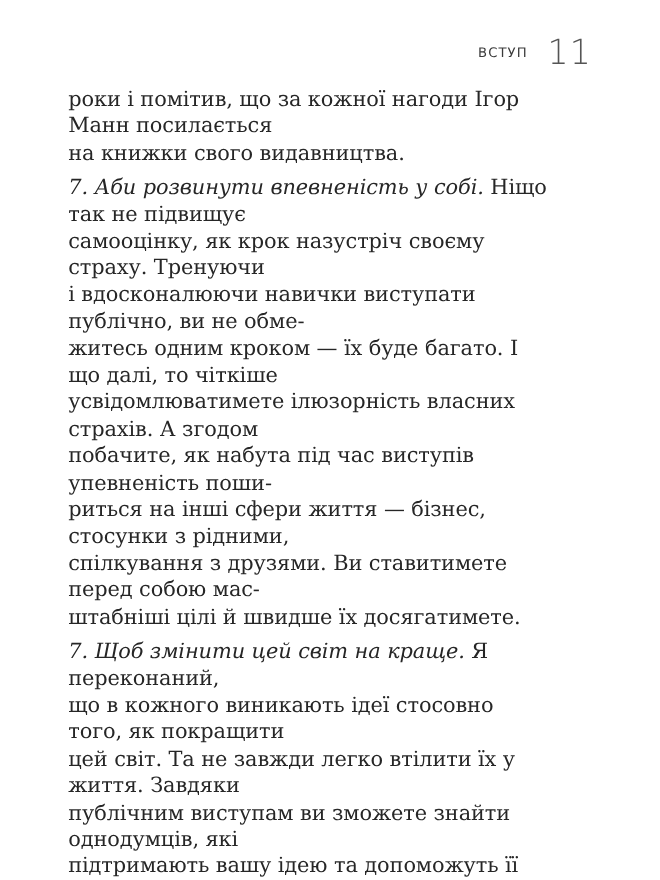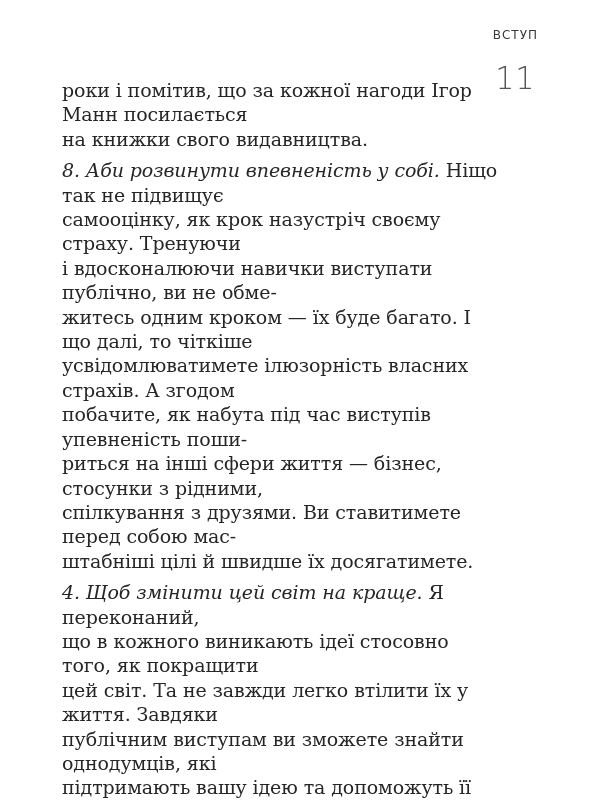--- a/index.html
+++ b/index.html
@@ -2,21 +2,21 @@
 <html><head>
 <meta charset="utf-8">
 <style>
   html, body { margin:0; padding:0; }
   body {
     width:600px; height:800px; background:#ffffff; position:relative; overflow:hidden;
     font-family:"DejaVu Serif", serif; color:#262626;
   }
   .header {
     position:absolute; top:28px; right:62px; height:40px;
-    display:flex; align-items:center; gap:18px;flex-direction:column;
+    display:flex; align-items:center; gap:18px;
   }
   .running-head {
     font-family:"DejaVu Sans", sans-serif; font-size:12px; letter-spacing:1px;
     color:#3a3a3a; text-transform:uppercase;
   }
   .page-number {
     font-family:"DejaVu Sans", sans-serif; font-weight:200; font-size:30px;
     color:#555; letter-spacing:1px; transform:scaleY(1.05);
     font-stretch:condensed;
   }
@@ -33,30 +33,30 @@
 <body>
 
 <div class="header">
   <span class="running-head">вступ</span>
   <span class="page-number">11</span>
 </div>
 
 <div class="content">
   <p class="para"><em></em><span>роки і помітив, що за кожної нагоди Ігор Манн посилається
 на книжки свого видавництва.</span></p>
-  <p class="para"><em>8. Аби розвинути впевненість у собі.</em><span> Ніщо так не підвищує
+  <p class="para"><em>7. Аби розвинути впевненість у собі.</em><span> Ніщо так не підвищує
 самооцінку, як крок назустріч своєму страху. Тренуючи
 і вдосконалюючи навички виступати публічно, ви не обме-
 житесь одним кроком — їх буде багато. І що далі, то чіткіше
 усвідомлюватимете ілюзорність власних страхів. А згодом
 побачите, як набута під час виступів упевненість поши-
 риться на інші сфери життя — бізнес, стосунки з рідними,
 спілкування з друзями. Ви ставитимете перед собою мас-
 штабніші цілі й швидше їх досягатимете.</span></p>
-  <p class="para"><em>4. Щоб змінити цей світ на краще.</em><span> Я переконаний,
+  <p class="para"><em>7. Щоб змінити цей світ на краще.</em><span> Я переконаний,
 що в кожного виникають ідеї стосовно того, як покращити
 цей світ. Та не завжди легко втілити їх у життя. Завдяки
 публічним виступам ви зможете знайти однодумців, які
 підтримають вашу ідею та допоможуть її реалізувати.
 Якщо ви ділитеся своїми думками з однією людиною,
 то в кращому разі лише вона підтримає вас. Якщо ж звер-
 таєтеся до тисячі осіб, то шанси на успіх зростають у тися-
 чу разів. Адже основна ціль публічних виступів — зміна
 реальності (слухачі відчувають спонуку втілювати почуте
 у своєму житті, з’являються нові проекти, народжуються

